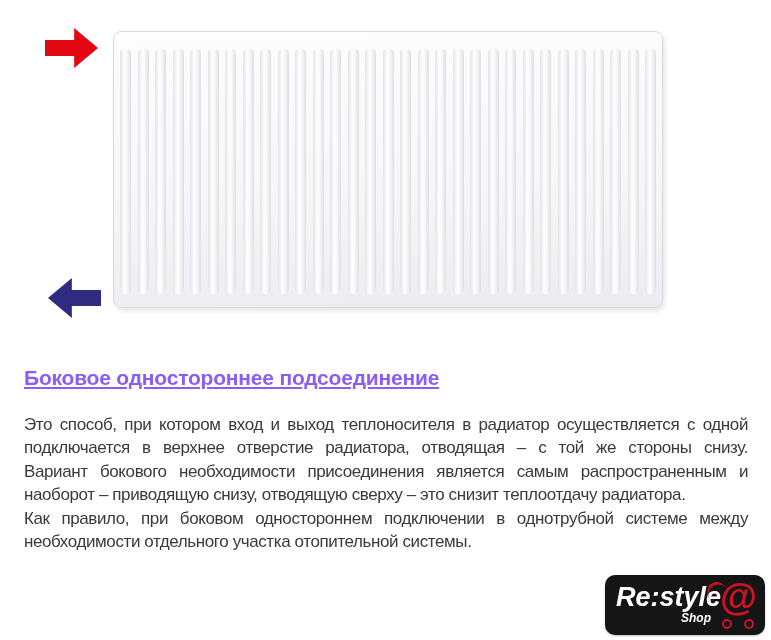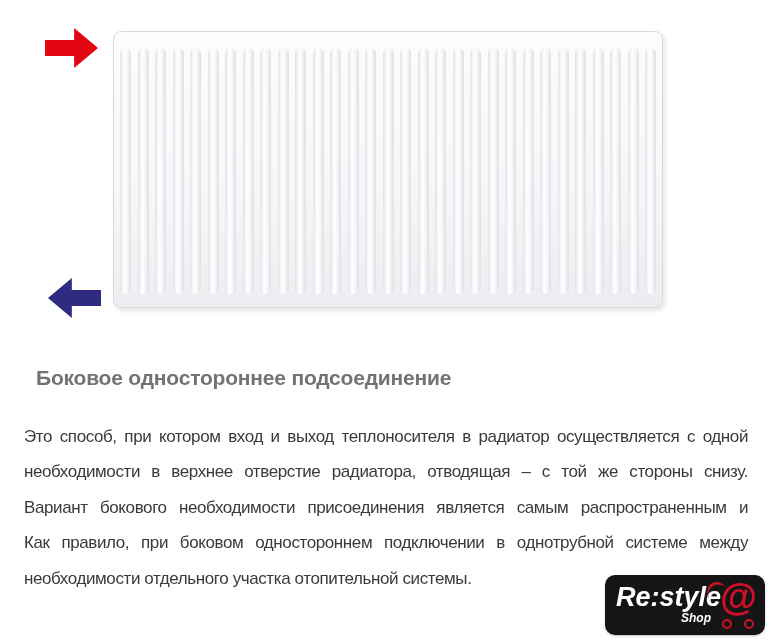--- a/index.html
+++ b/index.html
@@ -33,29 +33,30 @@
     clip-path:polygon(0 30%,55% 30%,55% 0,100% 50%,55% 100%,55% 70%,0 70%);
   }
   .arrow-out {
     position:absolute; left:48px; top:278px; width:53px; height:40px;
     background:#2e2b80;
     clip-path:polygon(100% 30%,45% 30%,45% 0,0 50%,45% 100%,45% 70%,100% 70%);
   }
 
   
   .heading {
-    position:absolute; left:36px; top:366px;
-    font-size:21px; font-weight:700; color:#737373; letter-spacing:-0.2px;
+    position:absolute; left:24px; top:366px;
+    font-size:21px; font-weight:700; color:#8b5cf6; letter-spacing:-0.2px;
     white-space:nowrap;
+    text-decoration:underline;
   }
   .para {
     position:absolute; left:24px; top:413px; width:724px;
     font-size:17px; line-height:23.4px; color:#3a3a3a; letter-spacing:-0.4px;
   }
-  .line { text-align:justify; text-align-last:justify;margin-top:12px; }
+  .line { text-align:justify; text-align-last:justify; }
   .line.short { width:578px; }
   .line.plain { text-align:left; text-align-last:left; }
 
   
   .logo {
     position:absolute; left:605px; top:575px; width:160px; height:60px;
     background:#151515; border-radius:10px;
     box-shadow:0 1px 2px rgba(0,0,0,0.25);
   }
   .logo .brand {
@@ -123,22 +124,23 @@
         <div class="fin"></div>
         <div class="fin"></div>
       </div>
   </div>
   <div class="arrow-out"></div>
 
   <div class="heading">Боковое одностороннее подсоединение</div>
 
   <div class="para">
     <div class="line">Это способ, при котором вход и выход теплоносителя в радиатор осуществляется с одной</div>
-    <div class="line">необходимости в верхнее отверстие радиатора, отводящая – с той же стороны снизу.</div>
+    <div class="line">подключается в верхнее отверстие радиатора, отводящая – с той же стороны снизу.</div>
     <div class="line">Вариант бокового необходимости присоединения является самым распространенным и</div>
+    <div class="line plain">наоборот – приводящую снизу, отводящую сверху – это снизит теплоотдачу радиатора.</div>
     <div class="line">Как правило, при боковом одностороннем подключении в однотрубной системе между</div>
     <div class="line plain">необходимости отдельного участка отопительной системы.</div>
   </div>
 
   <div class="logo">
     <span class="brand">Re:style</span>
     <span class="shop">Shop</span>
     <span class="handle"></span>
     <span class="at">@</span>
     <span class="wheel w1"></span>

